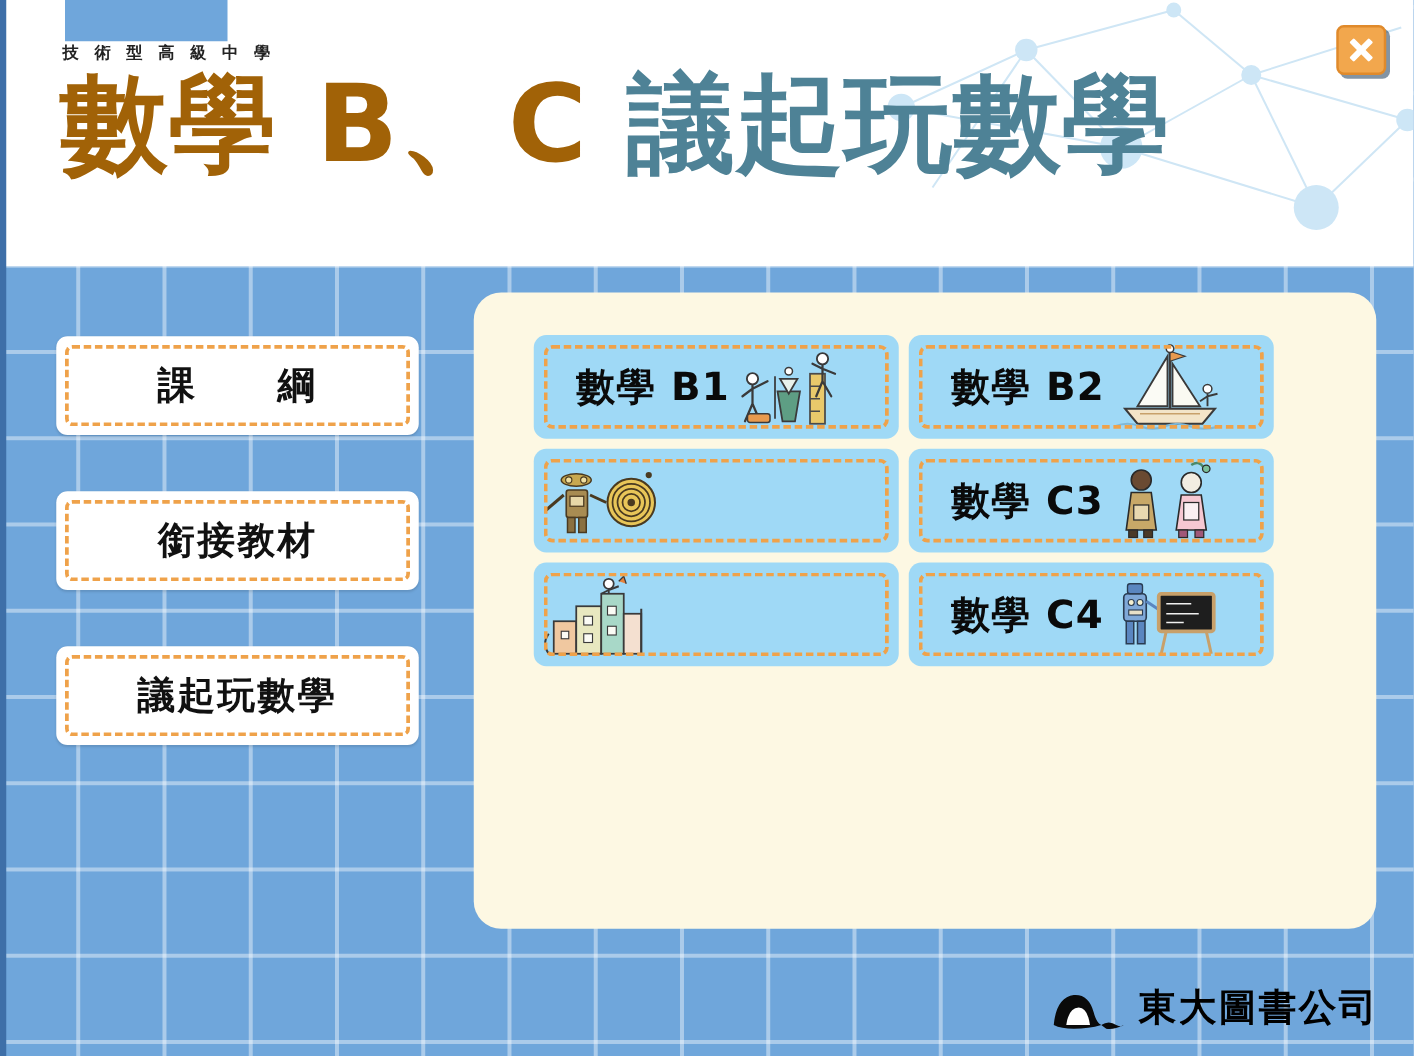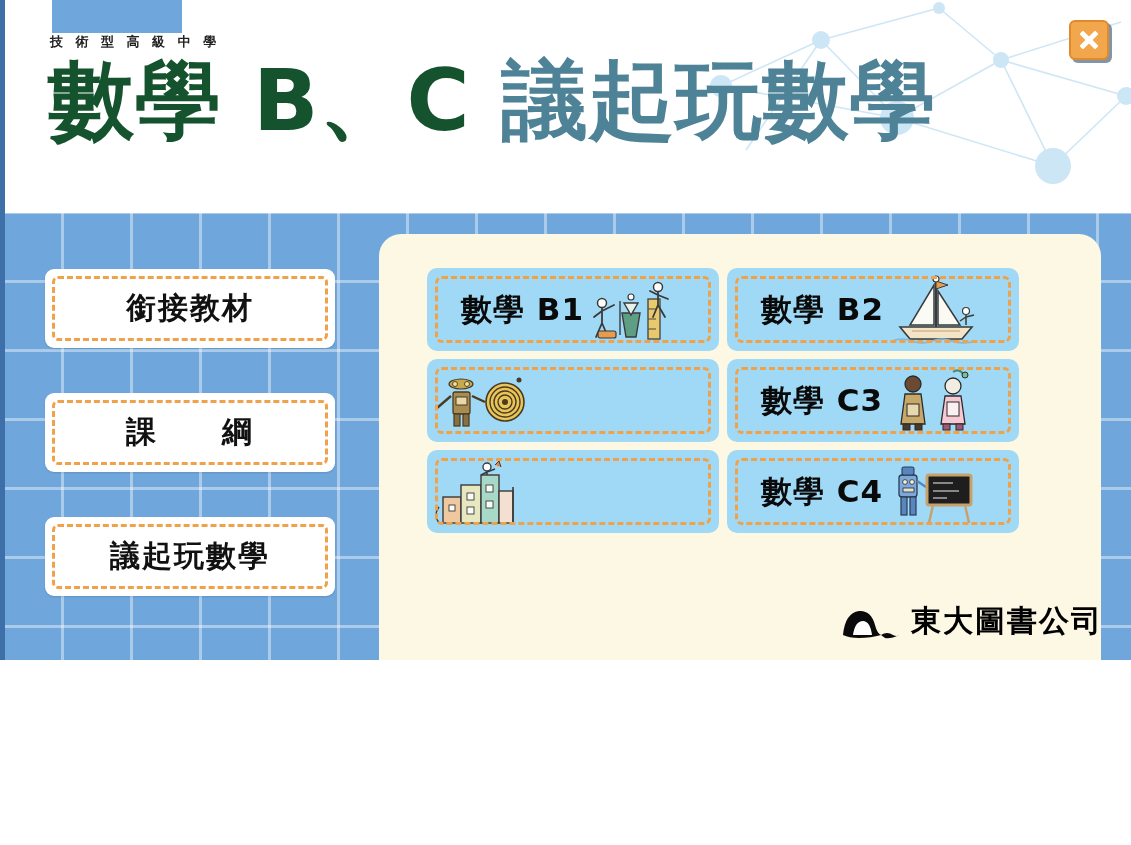--- a/index.html
+++ b/index.html
@@ -7,21 +7,21 @@
   html, body {
     width: 1131px;
     height: 845px;
     overflow: hidden;
     font-family: "DejaVu Sans", "Liberation Sans", sans-serif;
   }
 
   #stage {
     position: relative;
     width: 1131px;
-    height: 660px;
+    height: 845px;
     background: #72A9DC;
     overflow: hidden;
   }
 
   
   #grid-bg {
     position: absolute;
     left: 0; top: 0;
     width: 1131px; height: 845px;
     background-color: #6FA6DB;
@@ -76,21 +76,21 @@
 
   #main-title {
     position: absolute;
     left: 48px; top: 52px;
     white-space: nowrap;
     font-size: 86px;
     line-height: 96px;
     font-weight: bold;
     letter-spacing: 1px;
   }
-  #main-title .dark  { color: #14532d; }
+  #main-title .dark  { color: #a16207; }
   #main-title .teal  { color: #4E8296; }
 
   
   #close-button {
     position: absolute;
     right: 22px; top: 20px;
     width: 40px; height: 40px;
     background: #F0A košt;
     background: #F2A councils;
     background: #F3A košt;
@@ -274,25 +274,25 @@
     <div id="main-title"><span class="dark">數學 B、C </span><span class="teal">議起玩數學</span></div>
   </div>
 
   <button id="close-button" aria-label="close"></button>
 
   <div id="left-stripe"></div>
 
   <div id="sidebar">
 
     <div class="side-btn">
+      <span>課　　綱</span>
+    </div>
+
+    <div class="side-btn">
       <span>銜接教材</span>
-    </div>
-
-    <div class="side-btn">
-      <span>課　　綱</span>
     </div>
 
     <div class="side-btn">
       <span>議起玩數學</span>
     </div>
   </div>
 
   <div id="panel">
     <div id="lesson-grid">
 

